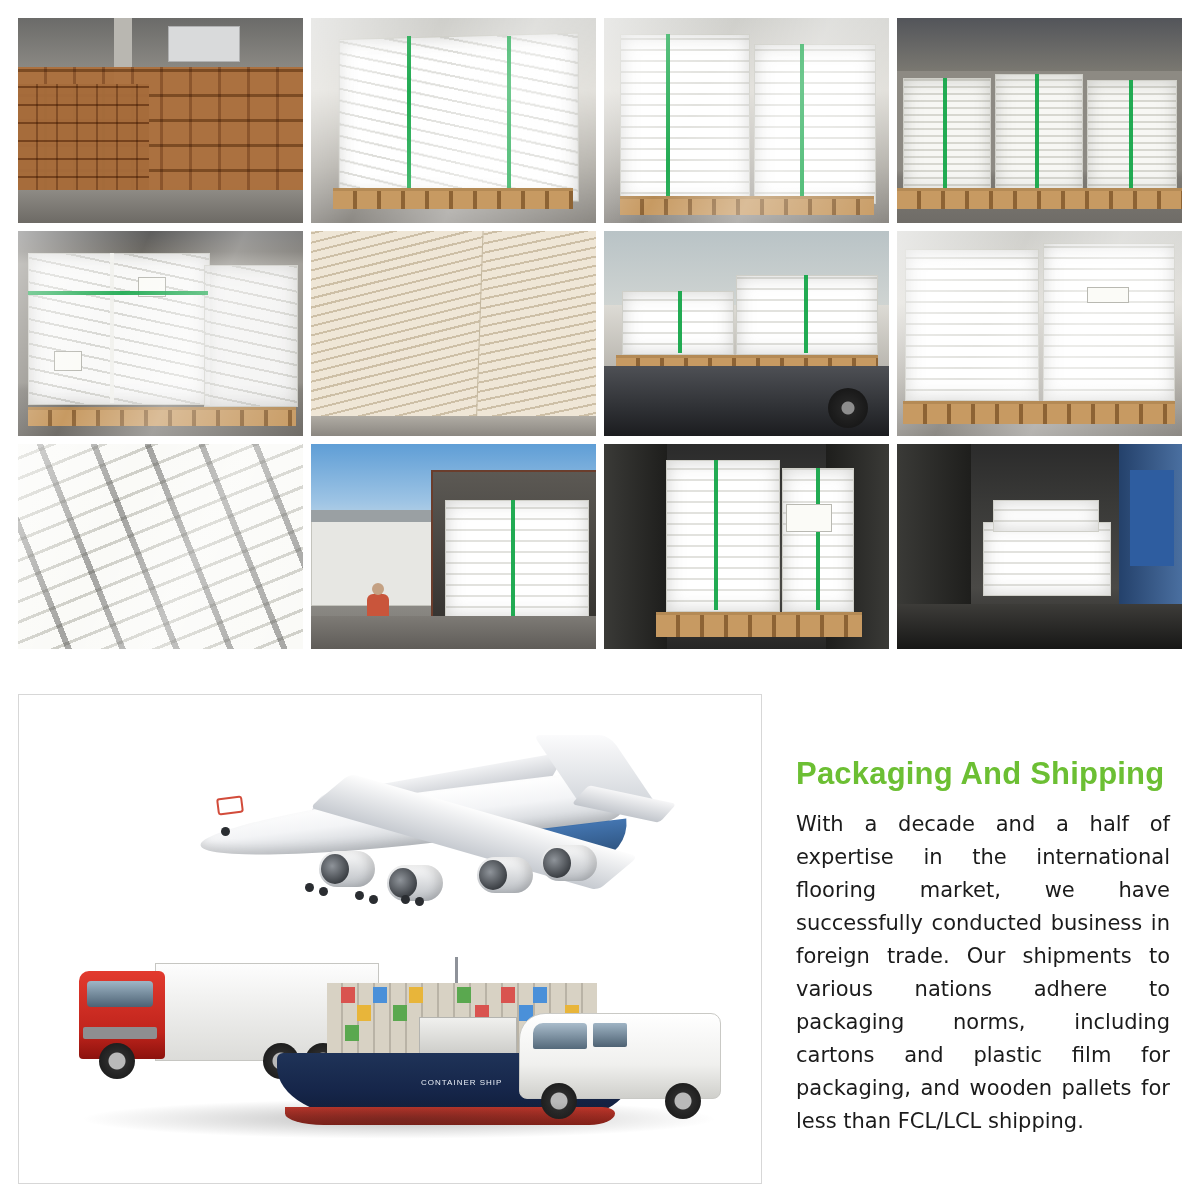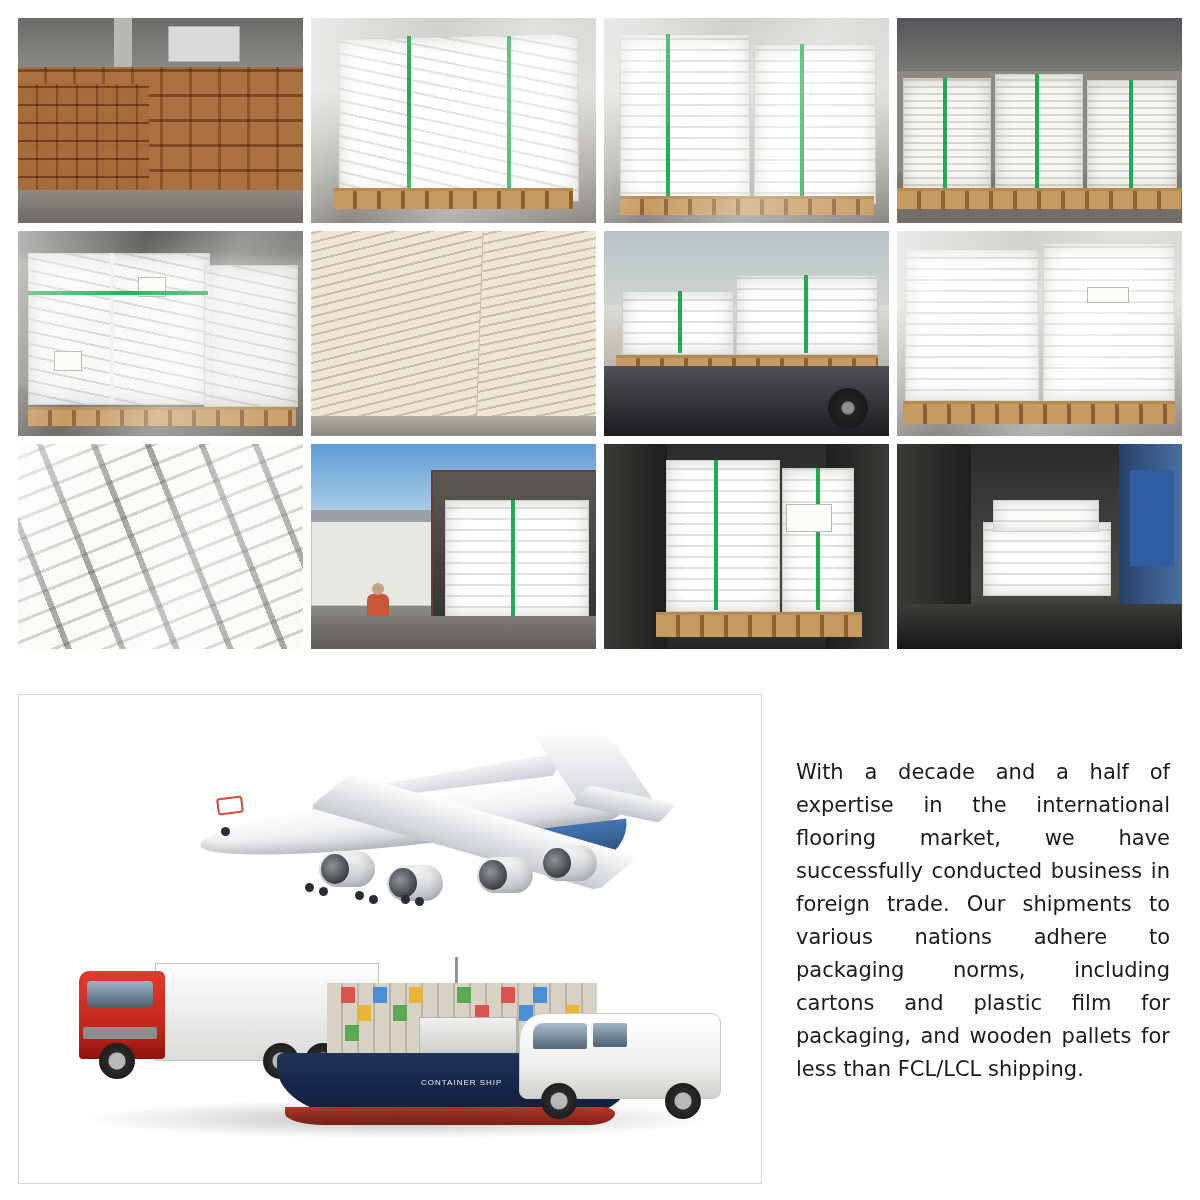--- a/index.html
+++ b/index.html
@@ -673,17 +673,18 @@
         <div class="van-window"></div>
         <div class="van-window2"></div>
         <div class="wheel" style="left:22px;top:88px;"></div>
         <div class="wheel" style="left:146px;top:88px;"></div>
       </div>
 
       <div class="shadow-ellipse" style="left:60px;top:404px;width:640px;height:40px;"></div>
     </div>
 
     <div class="text-col">
+      <h2 class="heading">Packaging And Shipping</h2>
       <p class="body-text">With a decade and a half of expertise in the international flooring market, we have successfully conducted business in foreign trade. Our shipments to various nations adhere to packaging norms, including cartons and plastic film for packaging, and wooden pallets for less than FCL/LCL shipping.</p>
     </div>
   </div>
 
 </div>
 
 </body></html>

